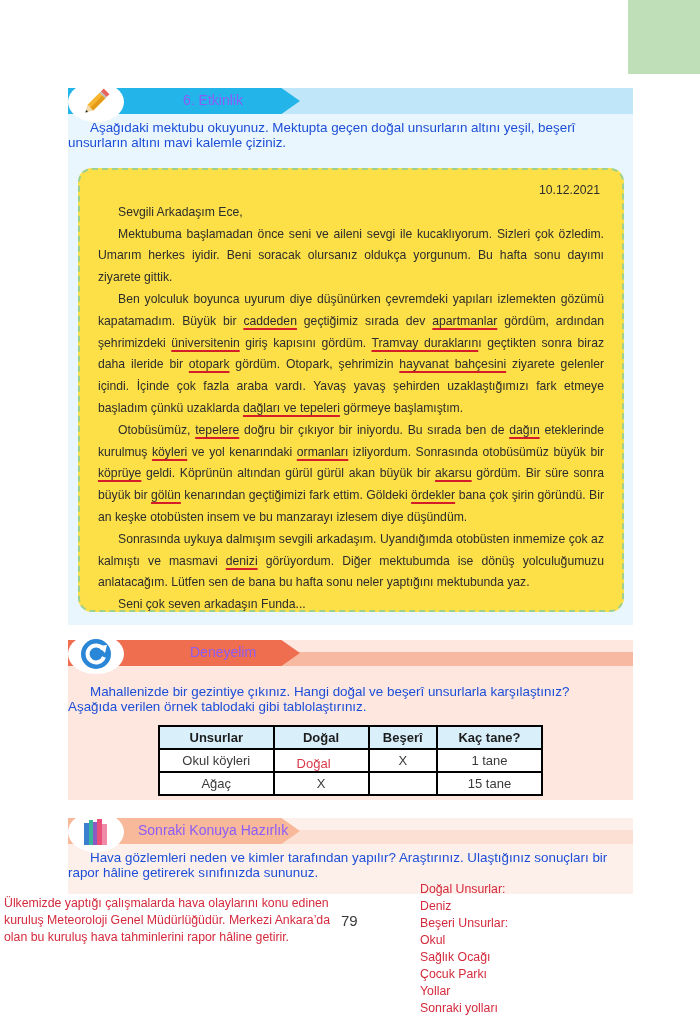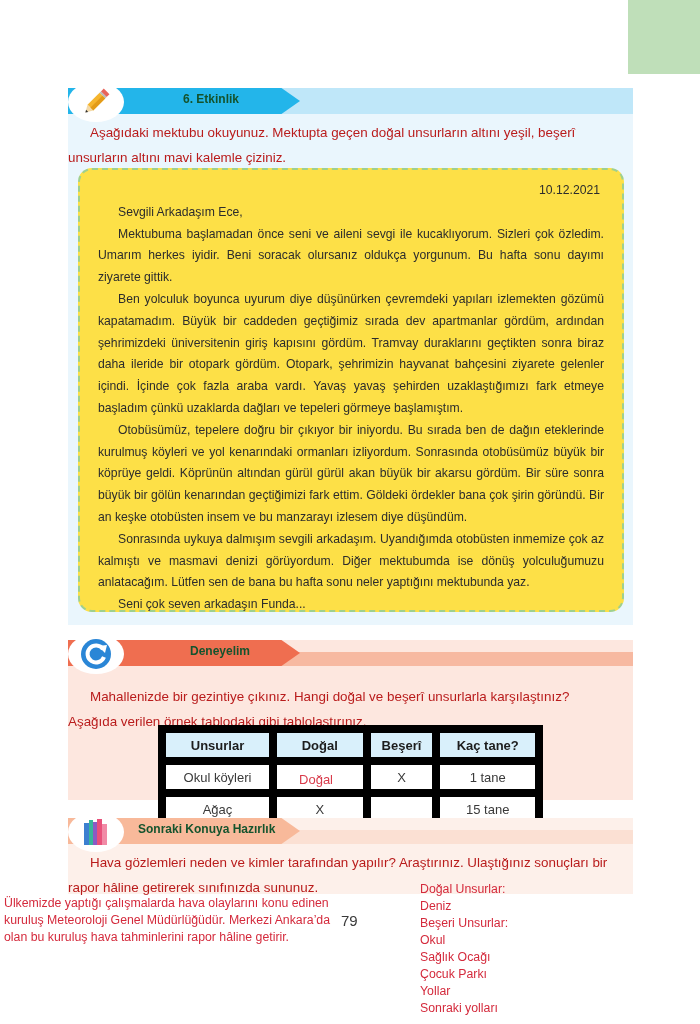--- a/index.html
+++ b/index.html
@@ -6,43 +6,43 @@
   html, body { width: 700px; height: 1024px; background: #ffffff; overflow: hidden; }
   body { position: relative; font-family: "Liberation Sans", sans-serif; color: #2a2a2a; }
 
   .green-tab { position: absolute; left: 628px; top: 0; width: 72px; height: 74px; background: #bfdfb9; }
 
   
   .etk-wrap { position: absolute; left: 68px; top: 88px; width: 565px; height: 537px; background: #eaf6fd; }
   .sec-header { position: absolute; left: 0; top: 0; width: 565px; height: 26px; }
   .sec-header .bar-light { position: absolute; left: 0; top: 0; width: 565px; height: 26px; }
   .sec-header .bar-dark { position: absolute; left: 0; top: 0; height: 26px; }
-  .sec-title { position: absolute; top: 4px; font-size: 12px; font-weight: bold; color: #14532d; }
+  .sec-title { position: absolute; top: 4px; font-size: 14px; font-weight: normal; color: #8b5cf6; }
   .badge { position: absolute; left: 0; top: -6px; width: 56px; height: 40px; background: #ffffff; border-radius: 50%; display: flex; align-items: center; justify-content: center; }
 
   .etk-wrap .bar-light { background: #bfe7f9; }
   .etk-wrap .bar-dark { width: 232px; background: #23b5ea; clip-path: polygon(0 0, 92% 0, 100% 50%, 92% 100%, 0 100%); }
   .etk-wrap .sec-title { left: 115px; }
 
-  .instr { position: absolute; left: 0; width: 545px; font-size: 13.4px; line-height: 25px; color: #b91c1c; }
+  .instr { position: absolute; left: 0; width: 545px; font-size: 13.4px; line-height: 15px; color: #1d4ed8; }
   .instr p { text-indent: 22px; }
 
   .letter { position: absolute; left: 10px; top: 80px; width: 546px; height: 444px; background: #fde047; border: 2px dashed #9fd08e; border-radius: 14px; padding: 10px 18px 0 18px; font-size: 12.2px; line-height: 21.8px; color: #2c2c2c; }
   .letter .date { text-align: right; padding-right: 4px; }
   .letter p.ind { text-indent: 20px; text-align: justify; }
-  .u { text-decoration-color: #d41d28; text-decoration-thickness: 2px; text-underline-offset: 3px; }
+  .u { text-decoration: underline; text-decoration-color: #d41d28; text-decoration-thickness: 2px; text-underline-offset: 3px; }
 
   
   .den-wrap { position: absolute; left: 68px; top: 640px; width: 565px; height: 160px; background: #fde7df; }
   .den-wrap .bar-light { background: #f7b9a1; top: 12px !important; height: 14px !important; }
   .den-wrap .bar-dark { width: 232px; background: #ef6e50; clip-path: polygon(0 0, 92% 0, 100% 50%, 92% 100%, 0 100%); }
   .den-wrap .sec-title { left: 112px; padding-left: 10px; }
 
   table.units { position: absolute; left: 90px; top: 85px; width: 385px; border-collapse: collapse; font-size: 13px; background: #ffffff; }
-  table.units th, table.units td { border: 8px solid #000000; text-align: center; height: 32px; }
+  table.units th, table.units td { border: 2px solid #000000; text-align: center; height: 23px; }
   table.units th { background: #d9f0fb; font-weight: bold; color: #1d1d1d; }
   table.units td { color: #3a3a3a; }
   table.units td.hand { color: #d93a4a; text-align: left; padding-left: 22px; padding-top: 5px; }
 
   
   .son-wrap { position: absolute; left: 68px; top: 818px; width: 565px; height: 76px; background: #fdf0ea; }
   .son-wrap .bar-light { background: #fbe0d3; top: 12px !important; height: 14px !important; }
   .son-wrap .bar-dark { width: 232px; background: #f8b99a; clip-path: polygon(0 0, 92% 0, 100% 50%, 92% 100%, 0 100%); }
   .son-wrap .sec-title { left: 70px; }
 

